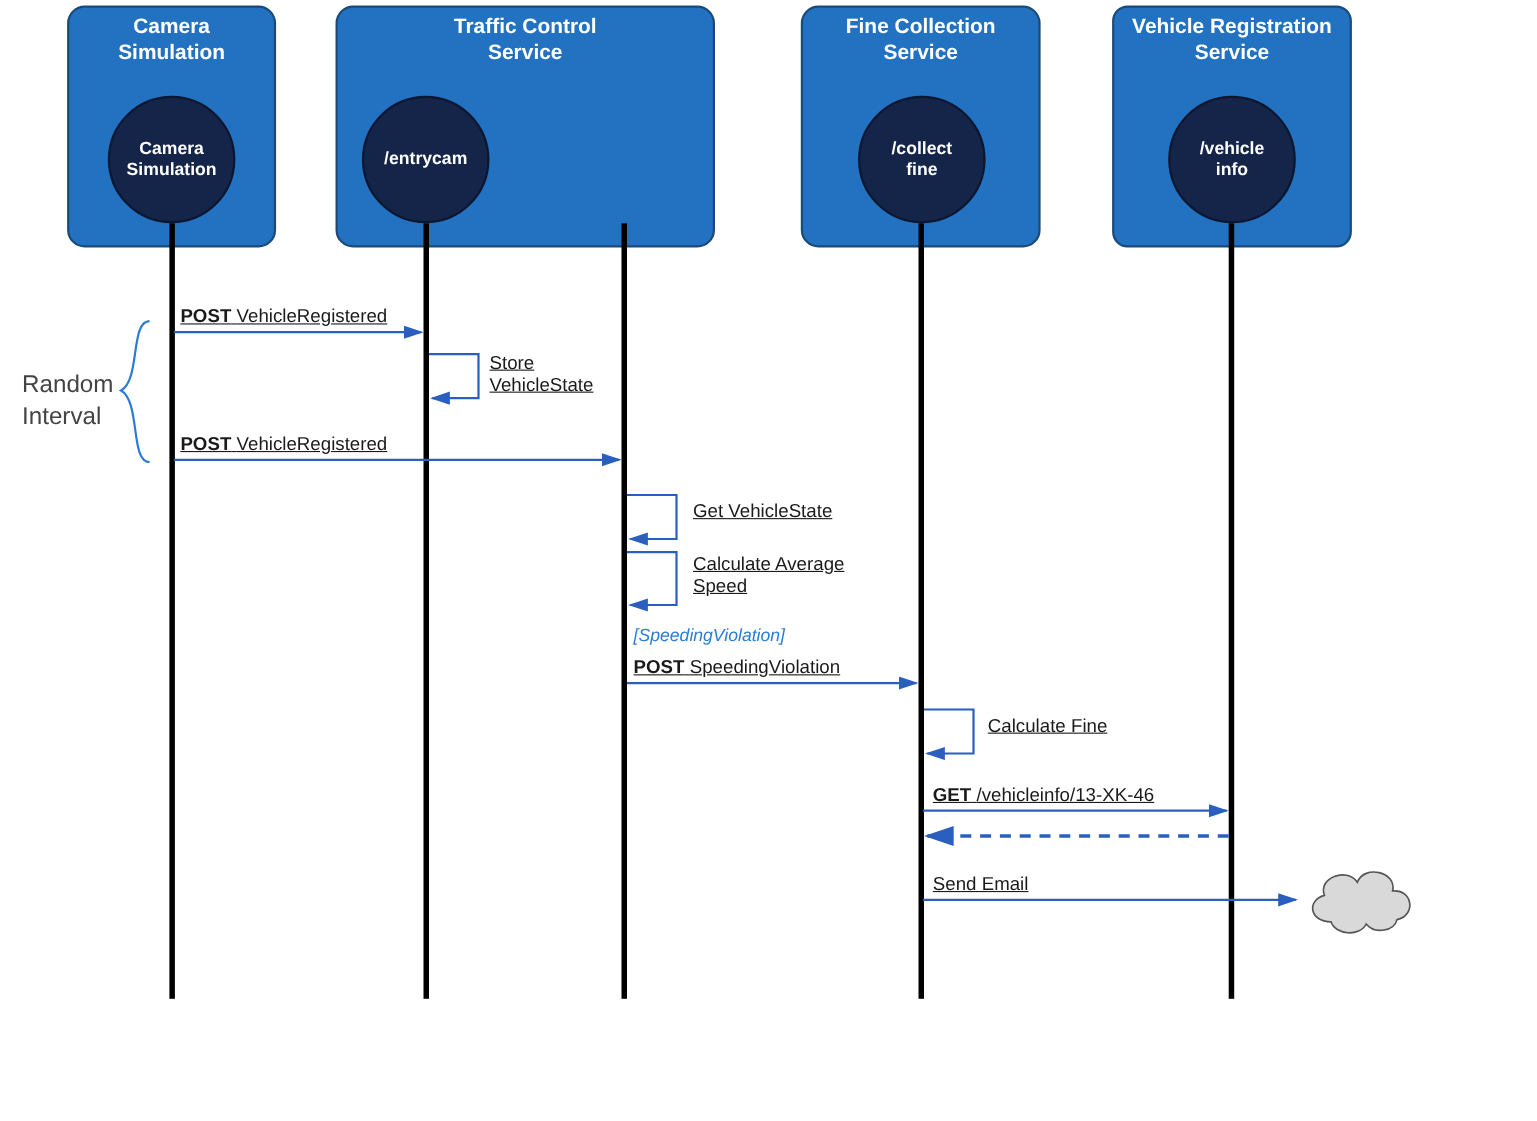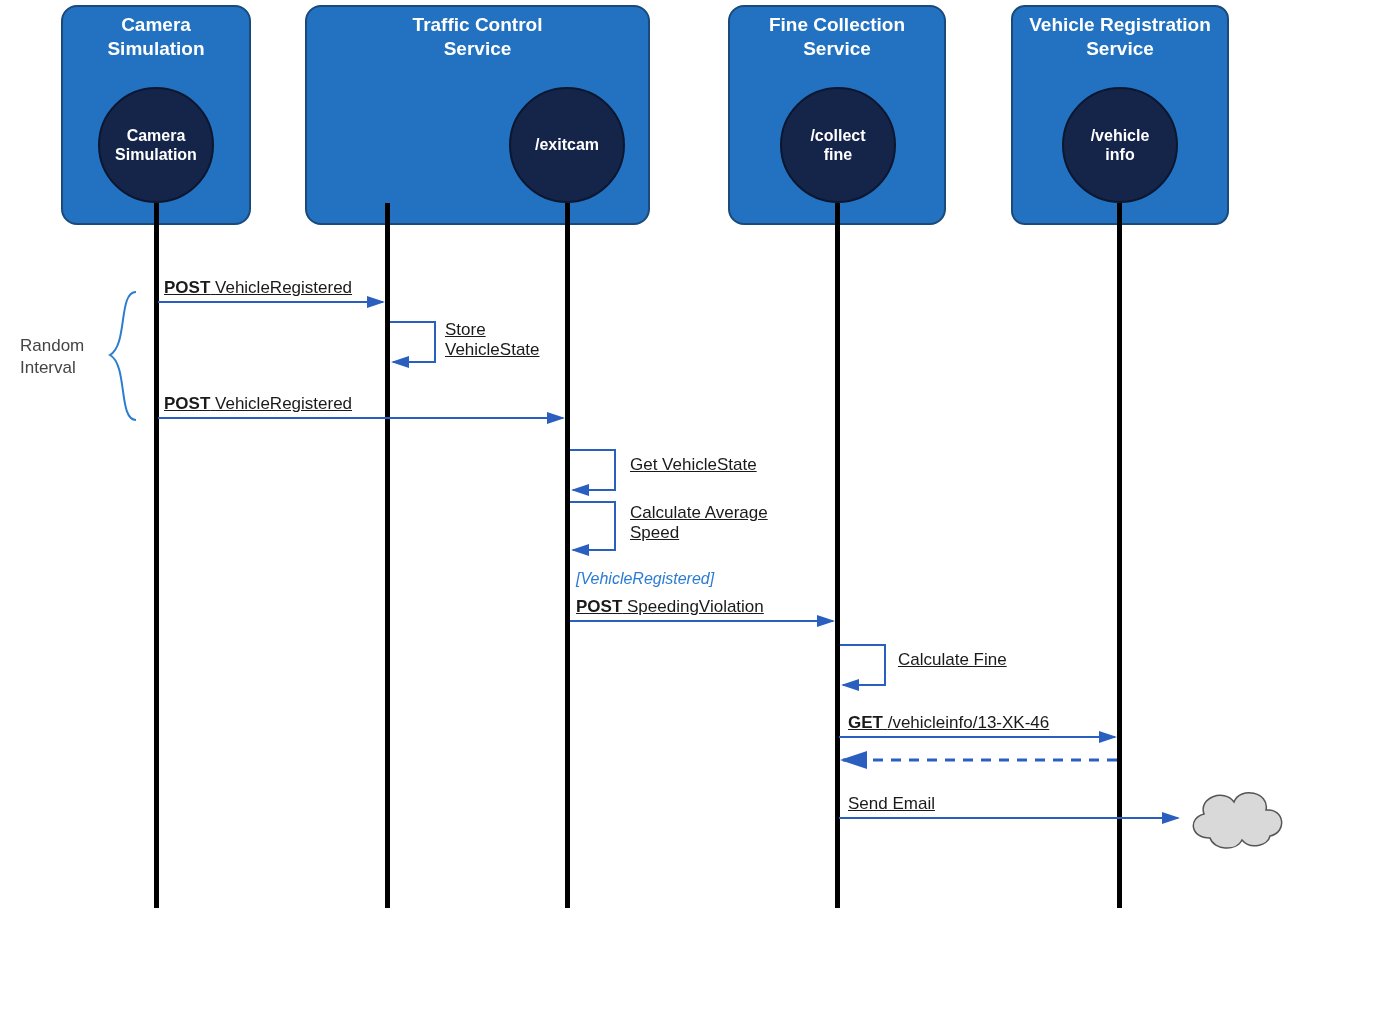--- a/index.html
+++ b/index.html
@@ -46,21 +46,21 @@
   }
   .msg-label b { font-weight: 700; }
   .condition-label {
     position: absolute;
     font-size: 16px;
     color: #2b7cd3;
     font-style: italic;
   }
   .side-note {
     position: absolute;
-    font-size: 17px;
+    font-size: 22px;
     color: #444;
     text-align: left;
     line-height: 1.3;
   }
 
   
 
   
   .arrow-svg { position: absolute; left: 0; top: 0; pointer-events: none; }
 
@@ -73,22 +73,22 @@
   <div class="service-box" style="left:61px; top:5px; width:190px; height:220px;">
     <div class="title">Camera<br>Simulation</div>
   </div>
   <div class="endpoint-circle" style="left:98px; top:87px;">
     <span>Camera<br>Simulation</span>
   </div>
 
   <div class="service-box" style="left:305px; top:5px; width:345px; height:220px;">
     <div class="title">Traffic Control<br>Service</div>
   </div>
-  <div class="endpoint-circle" style="left:509px; top:87px;">
-    <span>/exitcam</span>
+  <div class="endpoint-circle" style="left:329px; top:87px;">
+    <span>/entrycam</span>
   </div>
 
   <div class="service-box" style="left:728px; top:5px; width:218px; height:220px;">
     <div class="title">Fine Collection<br>Service</div>
   </div>
   <div class="endpoint-circle" style="left:780px; top:87px;">
     <span>/collect<br>fine</span>
   </div>
 
   <div class="service-box" style="left:1011px; top:5px; width:218px; height:220px;border-radius:14px;">
@@ -146,21 +146,21 @@
   </div>
   <div class="msg-label" style="left:445px; top:320px; white-space:pre-line;">Store<br>VehicleState</div>
 
   <div class="msg-label" style="left:164px; top:394px;">
     <b>POST</b> <span>VehicleRegistered</span>
   </div>
 
   <div class="msg-label" style="left:630px; top:455px;">Get VehicleState</div>
   <div class="msg-label" style="left:630px; top:503px; white-space:pre-line;">Calculate Average<br>Speed</div>
 
-  <div class="condition-label" style="left:576px; top:570px;">[VehicleRegistered]</div>
+  <div class="condition-label" style="left:576px; top:570px;">[SpeedingViolation]</div>
   <div class="msg-label" style="left:576px; top:597px;">
     <b>POST</b> <span>SpeedingViolation</span>
   </div>
 
   <div class="msg-label" style="left:898px; top:650px;">Calculate Fine</div>
 
   <div class="msg-label" style="left:848px; top:713px;">
     <b>GET</b> <span>/vehicleinfo/13-XK-46</span>
   </div>
 

